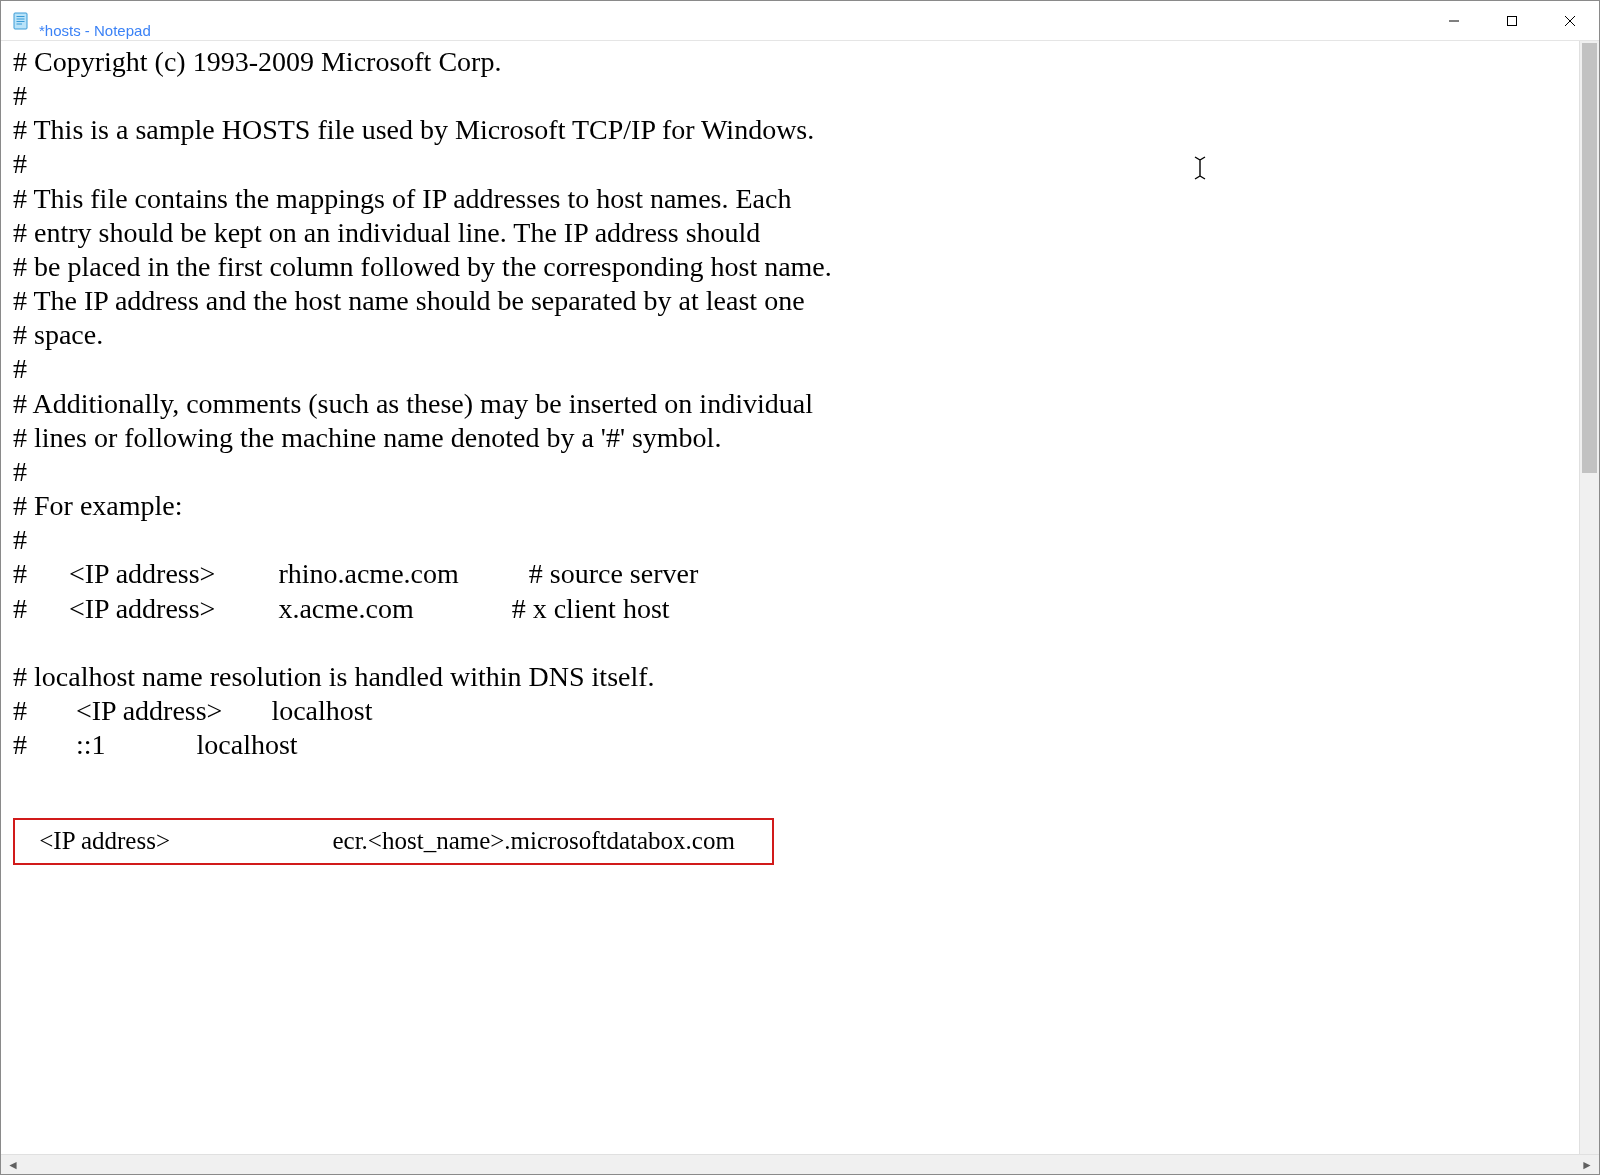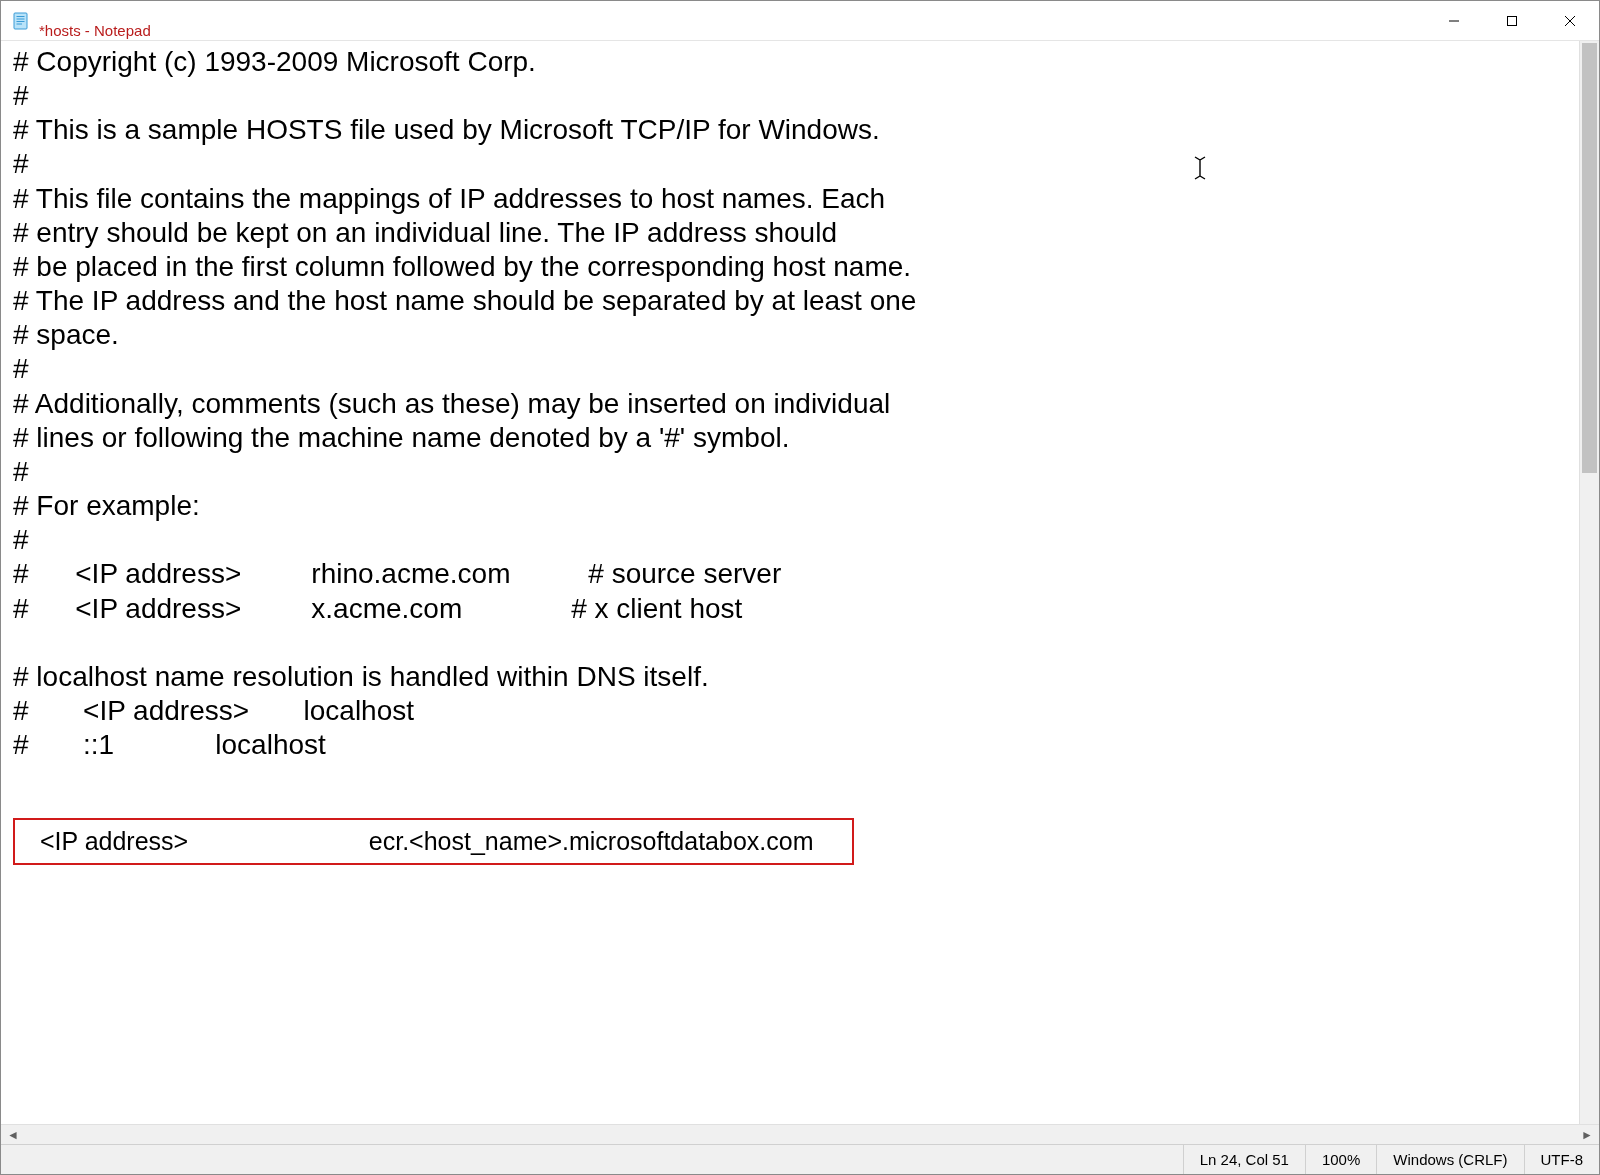--- a/index.html
+++ b/index.html
@@ -28,21 +28,21 @@
     }
     .titlebar .app-icon {
       width: 20px; height: 20px;
       margin: 0 8px 0 10px;
       display: inline-flex;
       align-items: center; justify-content: center;
     }
     .titlebar .title {
       flex: 1;
       font-size: 15px;
-      color: #b91c1c;
+      color: #3b82f6;
       margin-top: 20px;
     }
     .win-controls {
       display: flex;
       height: 100%;
     }
     .win-btn {
       width: 58px;
       display: flex;
       align-items: center;
@@ -69,21 +69,21 @@
     
     .editor-wrap {
       flex: 1;
       position: relative;
       display: flex;
       overflow: hidden;
     }
     .editor {
       flex: 1;
       padding: 4px 8px 4px 12px;
-      font-family: Liberation Sans, sans-serif;
+      font-family: Liberation Serif, serif;
       font-size: 28px;
       line-height: 1.22;
       white-space: pre;
       overflow: hidden;
       color: #000;
     }
     .editor .hl {
       display: inline-block;
       border: 2px solid #d11a1a;
       padding: 6px 18px 6px 18px;
@@ -214,21 +214,14 @@
     <div class="vscroll">
       <div class="thumb"></div>
     </div>
   </div>
 
   <div class="hscroll">
     <span class="arrow">◄</span>
     <span class="arrow">►</span>
   </div>
 
-  <div class="statusbar">
-    <div class="spacer"></div>
-    <div class="seg">Ln 24, Col 51</div>
-    <div class="seg">100%</div>
-    <div class="seg">Windows (CRLF)</div>
-    <div class="seg">UTF-8</div>
-  </div>
 
 </div>
 
 </body></html>

